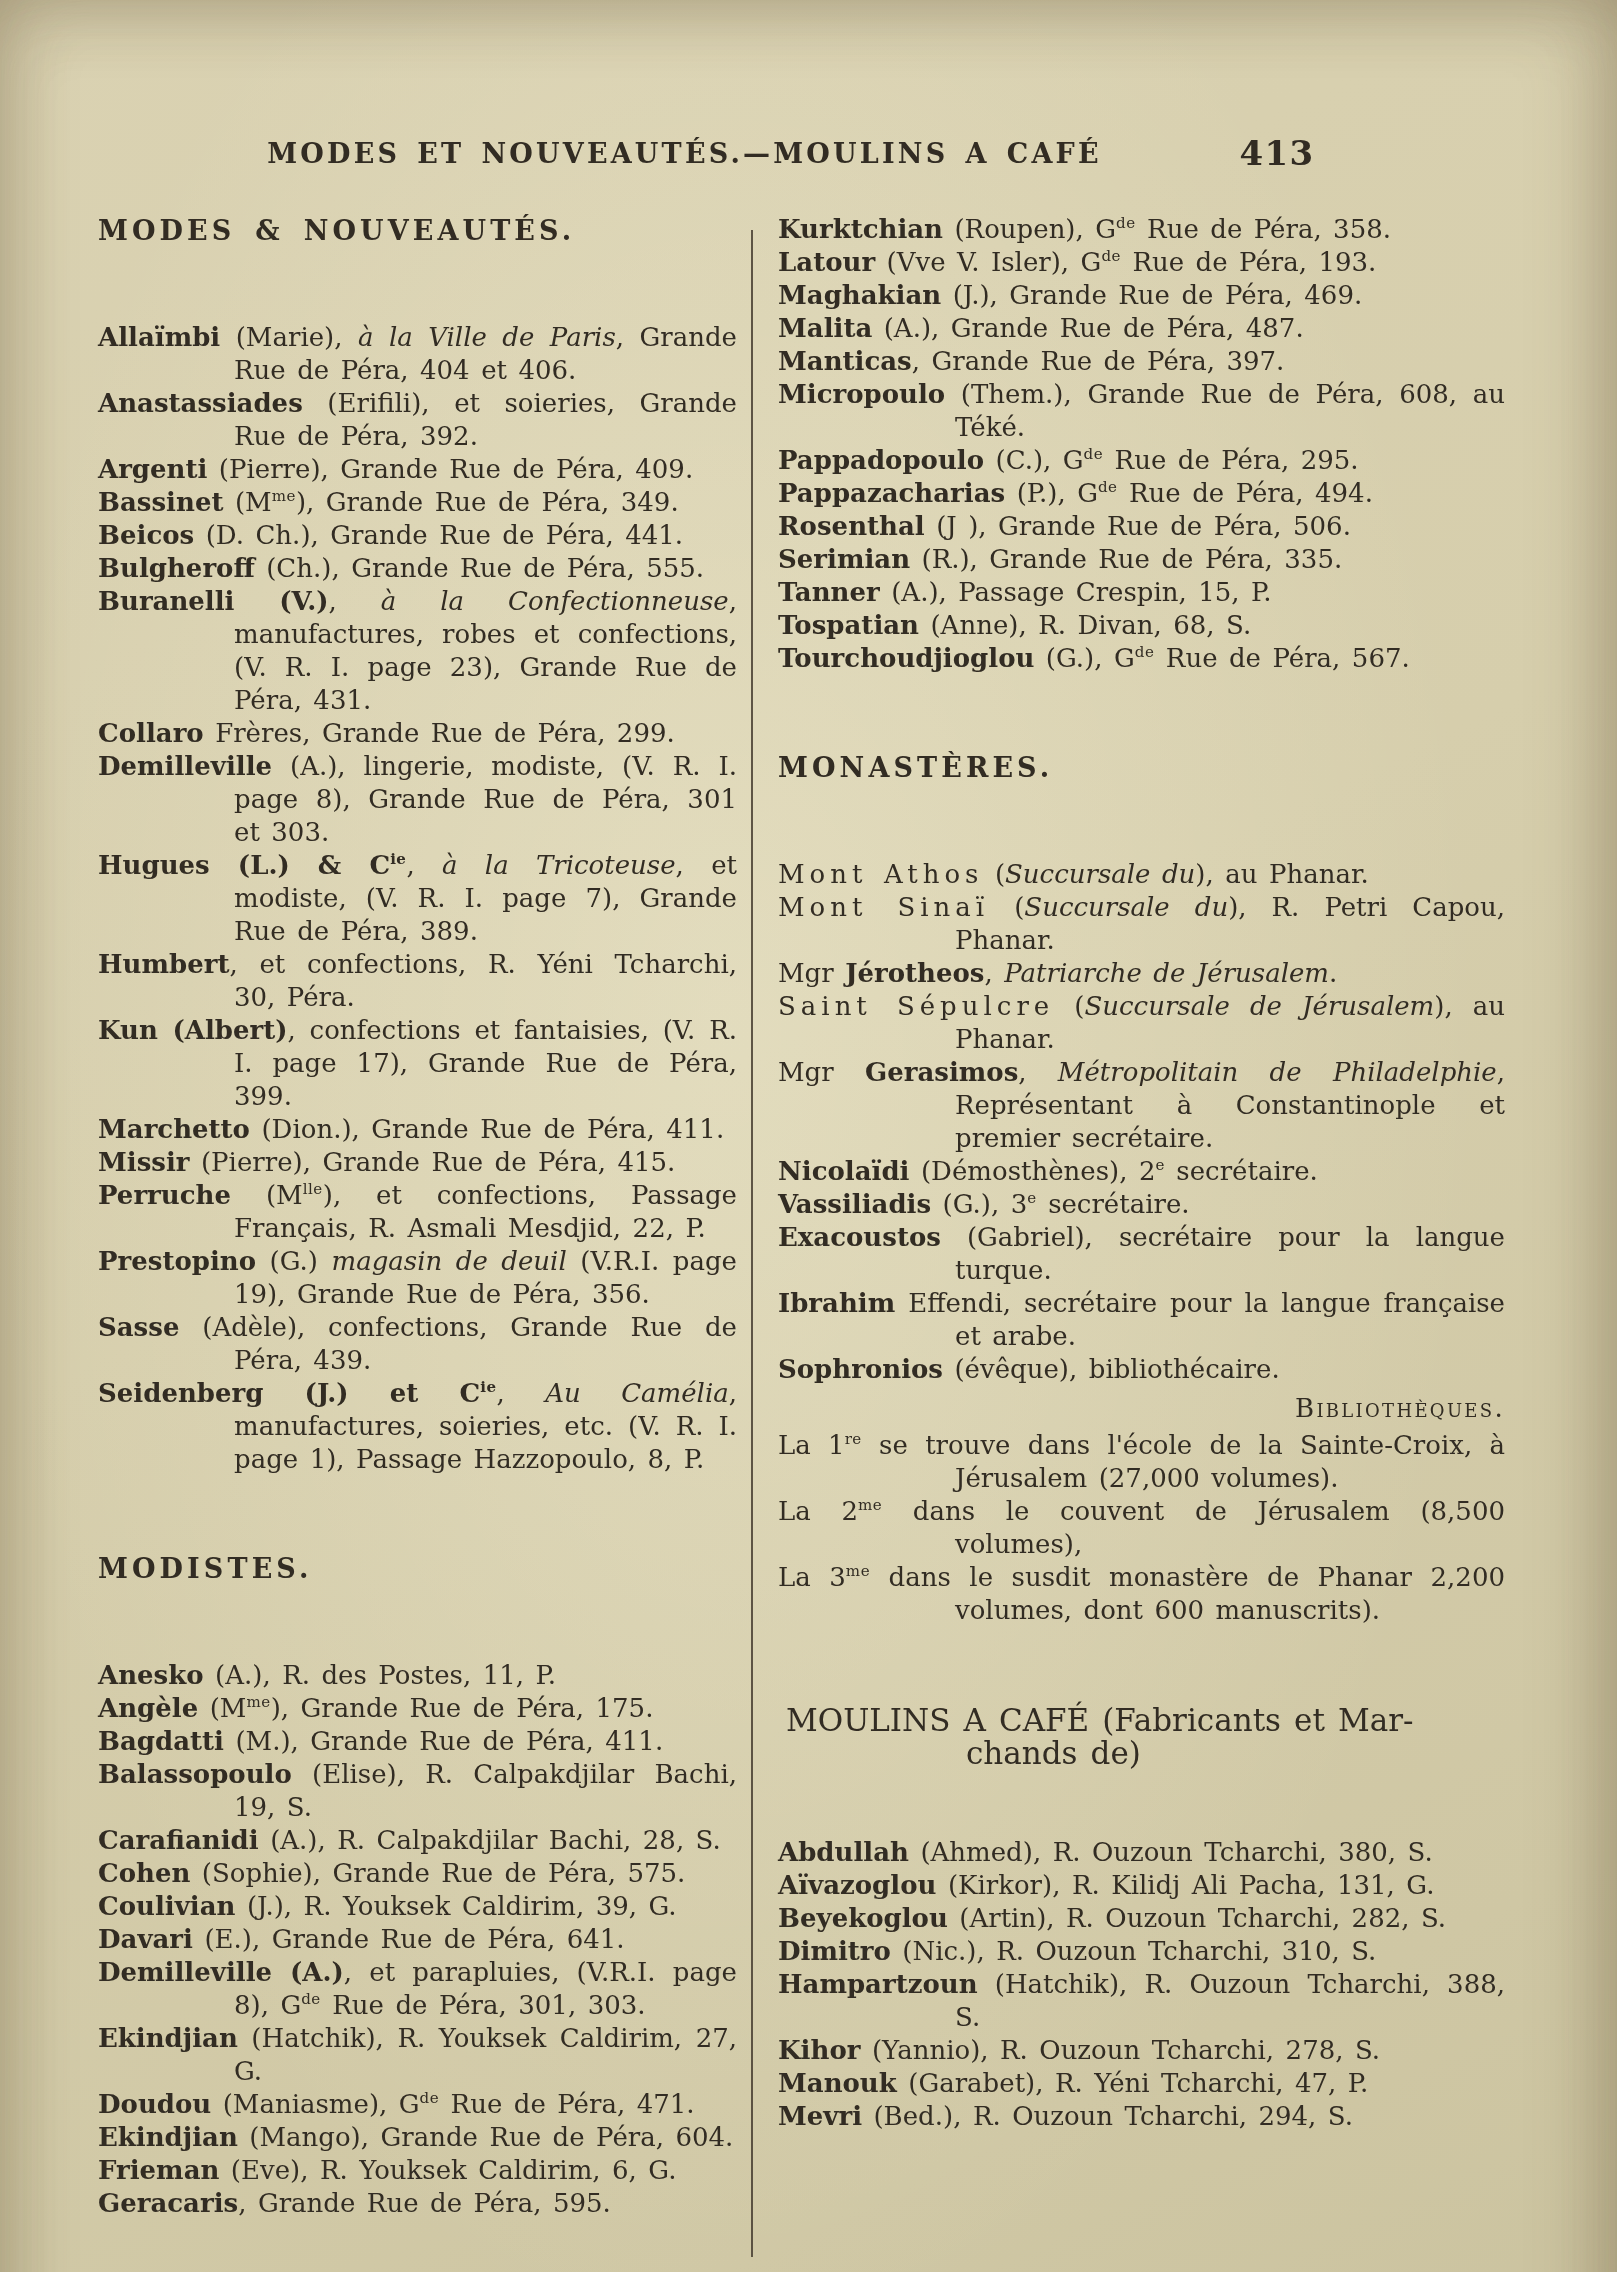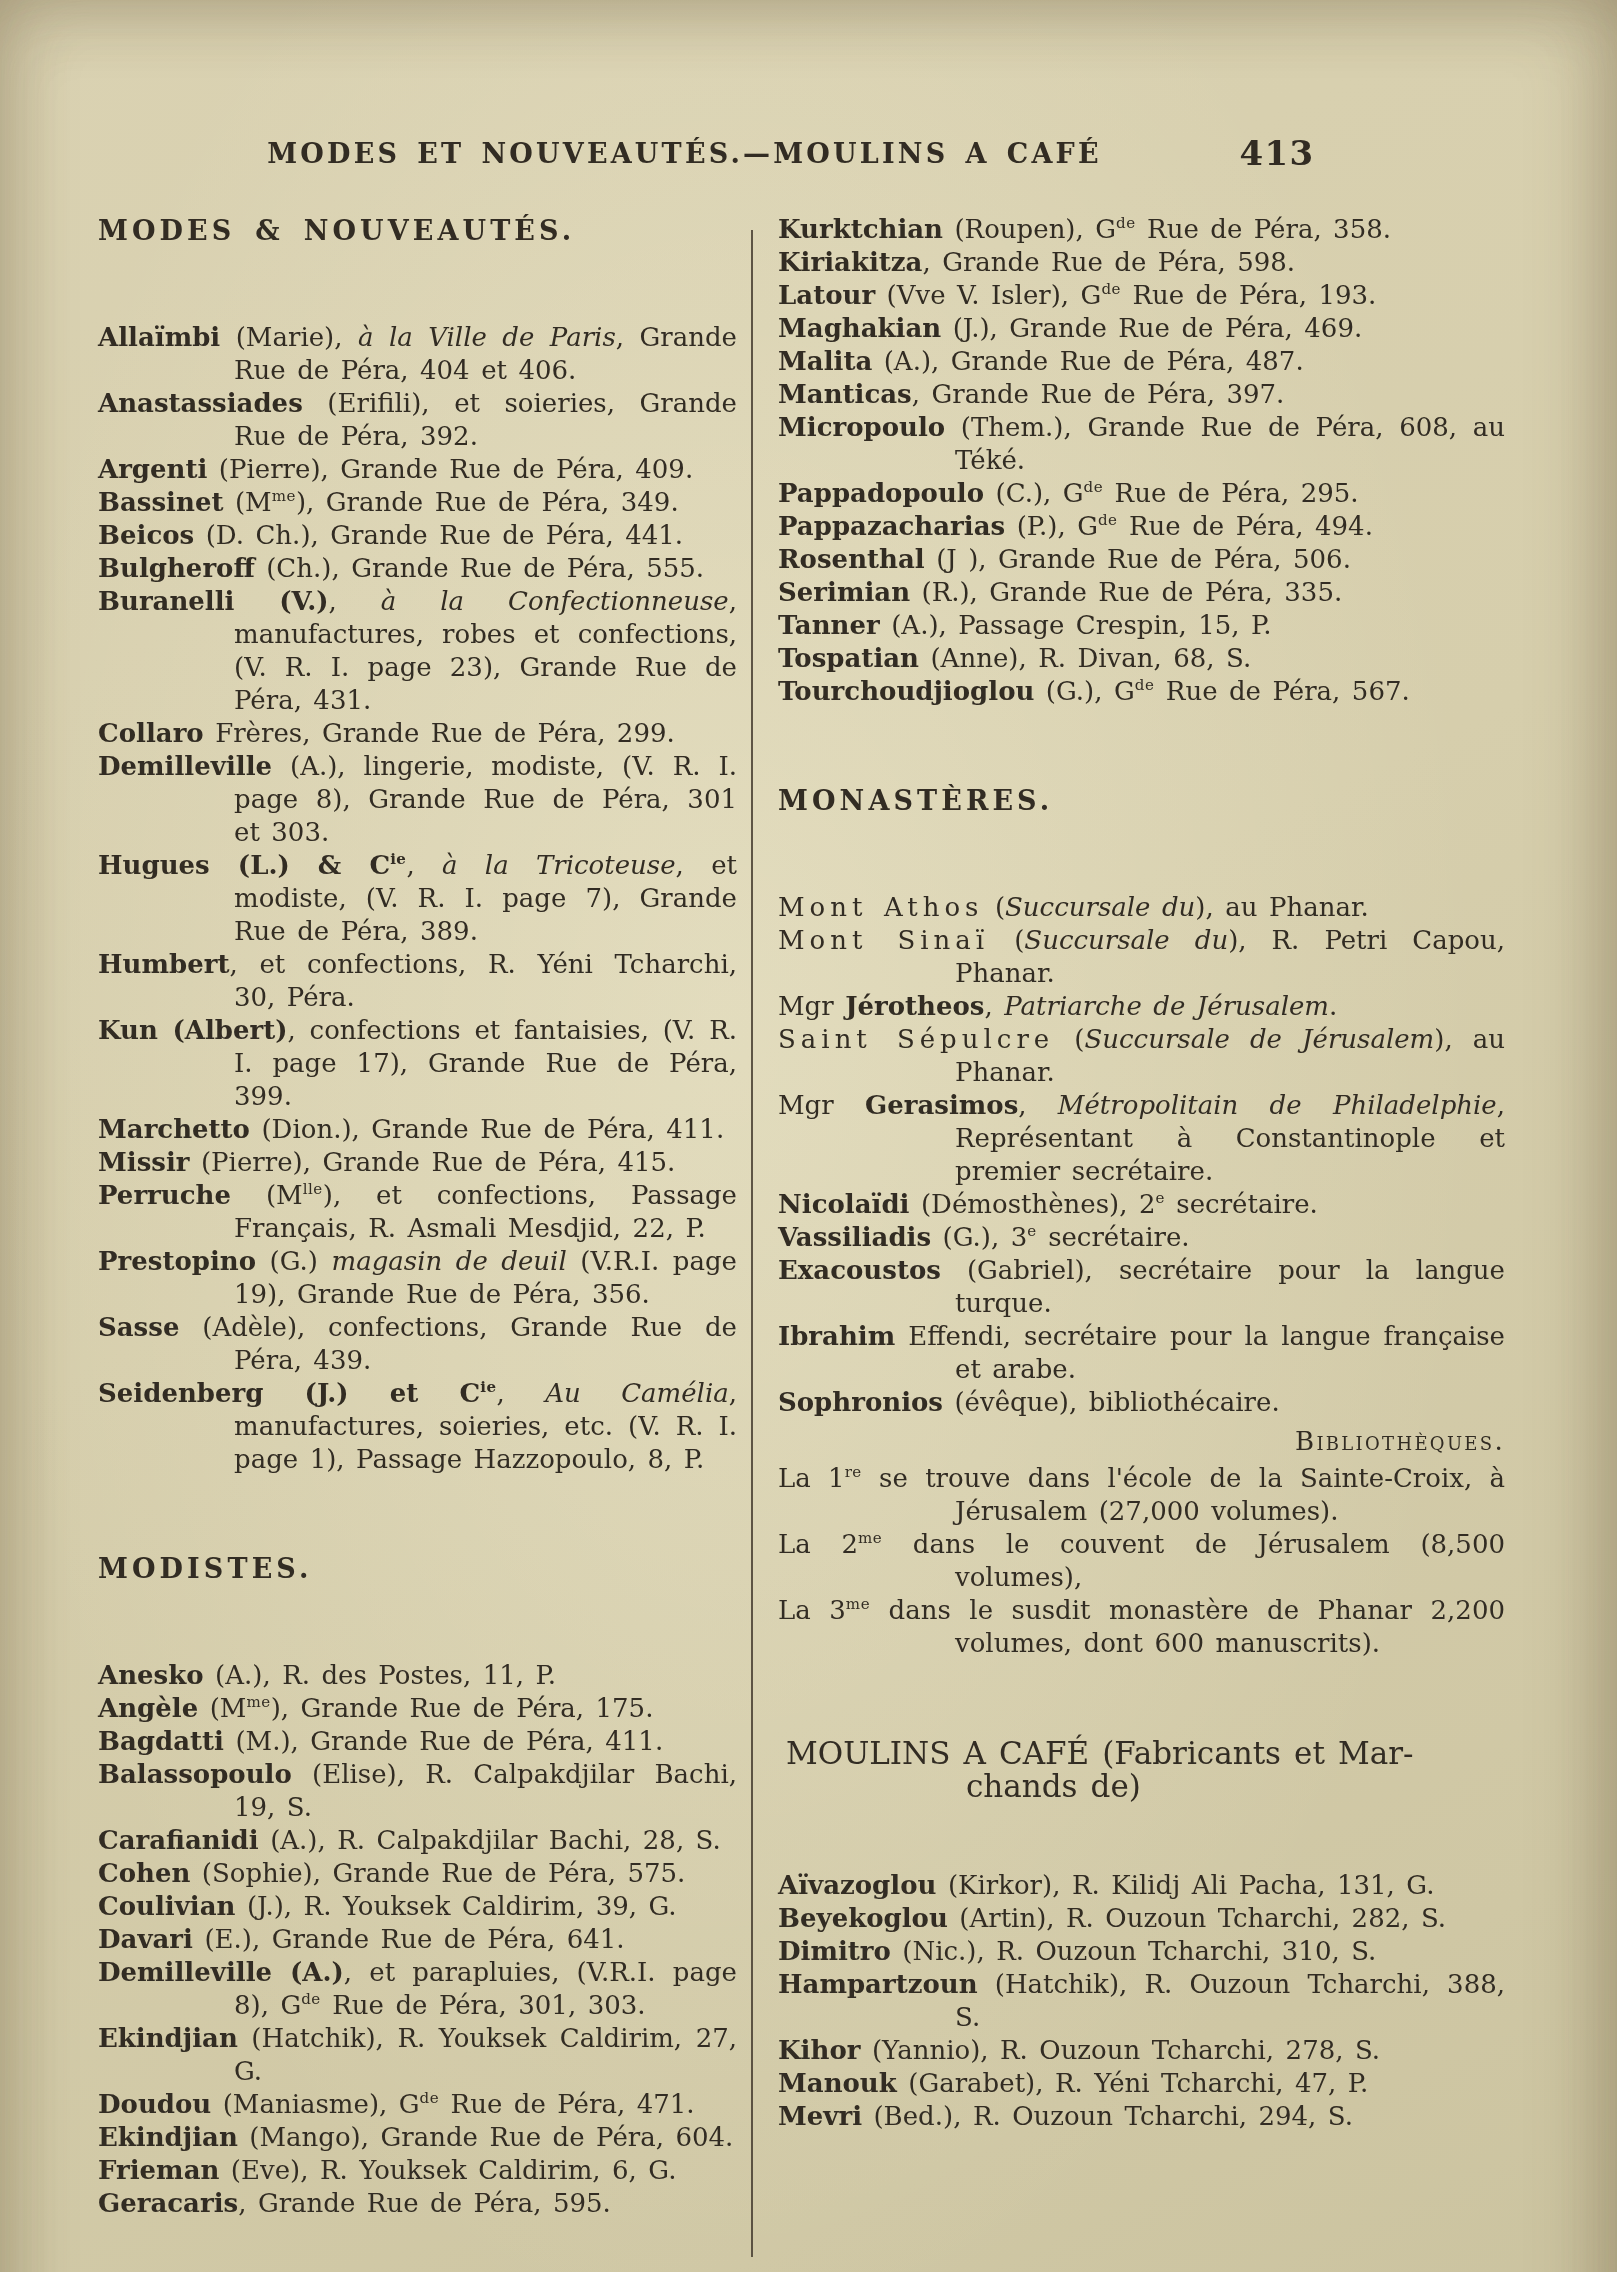--- a/index.html
+++ b/index.html
@@ -86,21 +86,20 @@
     <p class="entry"><span class="b">Davari</span><span> (E.), Grande Rue de Péra, 641.</span></p>
     <p class="entry"><span class="b">Demilleville (A.)</span><span>, et parapluies, (V.R.I. page 8), G</span><sup>de</sup><span> Rue de Péra, 301, 303.</span></p>
     <p class="entry"><span class="b">Ekindjian</span><span> (Hatchik), R. Youksek Caldirim, 27, G.</span></p>
     <p class="entry"><span class="b">Doudou</span><span> (Maniasme), G</span><sup>de</sup><span> Rue de Péra, 471.</span></p>
     <p class="entry"><span class="b">Ekindjian</span><span> (Mango), Grande Rue de Péra, 604.</span></p>
     <p class="entry"><span class="b">Frieman</span><span> (Eve), R. Youksek Caldirim, 6, G.</span></p>
     <p class="entry"><span class="b">Geracaris</span><span>, Grande Rue de Péra, 595.</span></p>
   </div>
 <div class="column col-right">
     <p class="entry"><span class="b">Kurktchian</span><span> (Roupen), G</span><sup>de</sup><span> Rue de Péra, 358.</span></p>
-    <p class="entry"><span class="b">Kiriakitza</span><span>, Grande Rue de Péra, 598.</span></p>
     <p class="entry"><span class="b">Latour</span><span> (Vve V. Isler), G</span><sup>de</sup><span> Rue de Péra, 193.</span></p>
     <p class="entry"><span class="b">Maghakian</span><span> (J.), Grande Rue de Péra, 469.</span></p>
     <p class="entry"><span class="b">Malita</span><span> (A.), Grande Rue de Péra, 487.</span></p>
     <p class="entry"><span class="b">Manticas</span><span>, Grande Rue de Péra, 397.</span></p>
     <p class="entry"><span class="b">Micropoulo</span><span> (Them.), Grande Rue de Péra, 608, au Téké.</span></p>
     <p class="entry"><span class="b">Pappadopoulo</span><span> (C.), G</span><sup>de</sup><span> Rue de Péra, 295.</span></p>
     <p class="entry"><span class="b">Pappazacharias</span><span> (P.), G</span><sup>de</sup><span> Rue de Péra, 494.</span></p>
     <p class="entry"><span class="b">Rosenthal</span><span> (J ), Grande Rue de Péra, 506.</span></p>
     <p class="entry"><span class="b">Serimian</span><span> (R.), Grande Rue de Péra, 335.</span></p>
     <p class="entry"><span class="b">Tanner</span><span> (A.), Passage Crespin, 15, P.</span></p>
@@ -118,20 +117,21 @@
     <p class="entry"><span class="b">Ibrahim</span><span> Effendi, secrétaire pour la langue française et arabe.</span></p>
     <p class="entry"><span class="b">Sophronios</span><span> (évêque), bibliothécaire.</span></p>
     <div class="sub-heading">Bibliothèques.</div>
     <p class="entry"><span>La 1</span><sup>re</sup><span> se trouve dans l'école de la Sainte-Croix, à Jérusalem (27,000 volumes).</span></p>
     <p class="entry"><span>La 2</span><sup>me</sup><span> dans le couvent de Jérusalem (8,500 volumes),</span></p>
     <p class="entry"><span>La 3</span><sup>me</sup><span> dans le susdit monastère de Phanar 2,200 volumes, dont 600 manuscrits).</span></p>
     <div class="group-heading">
       <div>MOULINS A CAFÉ (Fabricants et Mar-</div>
       <div class="cont">chands de)</div>
     </div>
+    <p class="entry"><span class="b">Abdullah</span><span> (Ahmed), R. Ouzoun Tcharchi, 380, S.</span></p>
     <p class="entry"><span class="b">Aïvazoglou</span><span> (Kirkor), R. Kilidj Ali Pacha, 131, G.</span></p>
     <p class="entry"><span class="b">Beyekoglou</span><span> (Artin), R. Ouzoun Tcharchi, 282, S.</span></p>
     <p class="entry"><span class="b">Dimitro</span><span> (Nic.), R. Ouzoun Tcharchi, 310, S.</span></p>
     <p class="entry"><span class="b">Hampartzoun</span><span> (Hatchik), R. Ouzoun Tcharchi, 388, S.</span></p>
     <p class="entry"><span class="b">Kihor</span><span> (Yannio), R. Ouzoun Tcharchi, 278, S.</span></p>
     <p class="entry"><span class="b">Manouk</span><span> (Garabet), R. Yéni Tcharchi, 47, P.</span></p>
     <p class="entry"><span class="b">Mevri</span><span> (Bed.), R. Ouzoun Tcharchi, 294, S.</span></p>
   </div>
 
 

